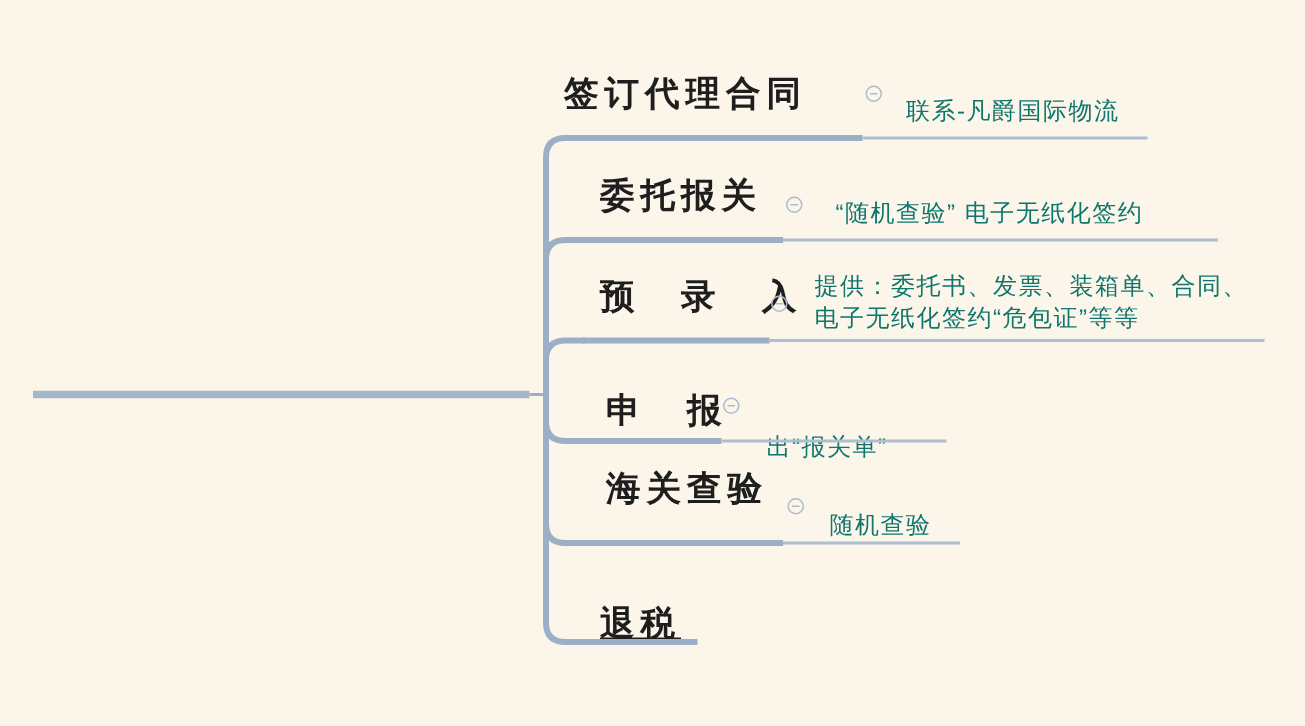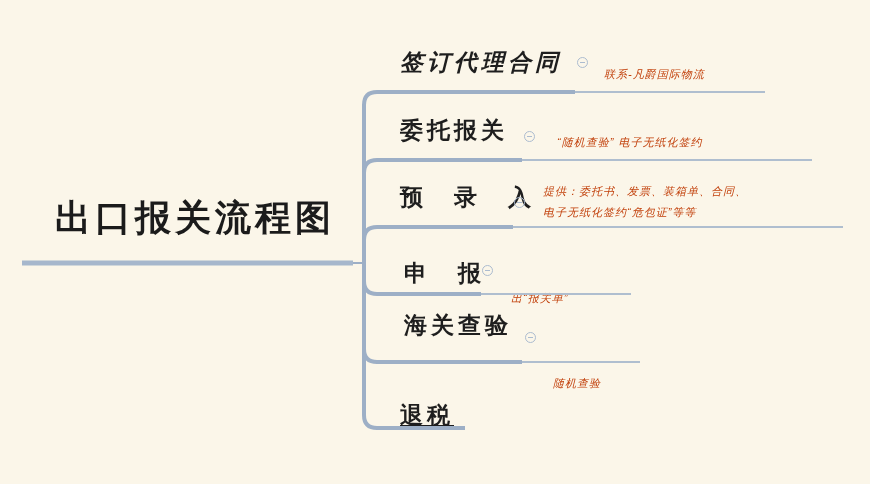--- a/index.html
+++ b/index.html
@@ -12,22 +12,22 @@
   .root-title{
     position:absolute;left:55px;top:194px;
     font-size:36px;font-weight:bold;letter-spacing:4px;color:#1b1b1b;
     white-space:nowrap;
   }
   .branch-label{
     position:absolute;font-size:23px;font-weight:bold;letter-spacing:4px;
     color:#1e1e1e;white-space:nowrap;
   }
   .child-note{
-    position:absolute;font-size:11px;letter-spacing:1px;color:#c2410c;
-    line-height:21px;white-space:pre-line;font-style:italic;
+    position:absolute;font-size:16px;letter-spacing:1px;color:#0f766e;
+    line-height:21px;white-space:pre-line;
   }
   .thick-line{position:absolute;height:4px;background:#9DAFC6;}
   .thin-line{position:absolute;height:2px;background:#AFBECF;}
   .collapse-icon{
     position:absolute;width:11px;height:11px;border:1px solid #ACBCD0;
     border-radius:50%;box-sizing:border-box;display:flex;align-items:center;justify-content:center;
     background:transparent;cursor:pointer;
   }
   .collapse-icon .minus-bar{width:5px;height:1.5px;background:#ACBCD0;}
 </style>
@@ -43,24 +43,23 @@
     <line x1="353" y1="263" x2="364" y2="263" stroke="#9DAFC6" stroke-width="2"></line>
 
     <path d="M 364 263 V 105 Q 364 92 377 92 H 390" fill="none" stroke="#9DAFC6" stroke-width="4"></path>
     <path d="M 364 263 V 173 Q 364 160 377 160 H 390" fill="none" stroke="#9DAFC6" stroke-width="4"></path>
     <path d="M 364 263 V 240 Q 364 227 377 227 H 390" fill="none" stroke="#9DAFC6" stroke-width="4"></path>
     <path d="M 364 263 V 281 Q 364 294 377 294 H 390" fill="none" stroke="#9DAFC6" stroke-width="4"></path>
     <path d="M 364 263 V 349 Q 364 362 377 362 H 390" fill="none" stroke="#9DAFC6" stroke-width="4"></path>
     <path d="M 364 263 V 415 Q 364 428 377 428 H 390" fill="none" stroke="#9DAFC6" stroke-width="4"></path>
   </svg>
 
-  <div class="root-title">出口报关流程图</div>
 
   <div>
-    <div class="branch-label" style="left:400px;top:47px;font-style:italic;">签订代理合同</div>
+    <div class="branch-label" style="left:376px;top:47px;">签订代理合同</div>
     <div class="collapse-icon" style="left:577px;top:57px;">
         <div class="minus-bar"></div>
       </div>
     <div class="child-note" style="left:604px;top:64px;">联系-凡爵国际物流</div>
     <div class="thick-line" style="left:388px;top:90px;width:187px;"></div>
     <div class="thin-line" style="left:575px;top:91px;width:190px;"></div>
   </div>
 
   <div>
     <div class="branch-label" style="left:400px;top:115px;">委托报关</div>
@@ -91,21 +90,21 @@
     <div class="child-note" style="left:511px;top:288px;">出“报关单”</div>
     <div class="thick-line" style="left:388px;top:292px;width:93px;"></div>
     <div class="thin-line" style="left:481px;top:293px;width:150px;"></div>
   </div>
 
   <div>
     <div class="branch-label" style="left:404px;top:310px;">海关查验</div>
     <div class="collapse-icon" style="left:525px;top:332px;">
         <div class="minus-bar"></div>
       </div>
-    <div class="child-note" style="left:553px;top:340px;margin-top:33px;">随机查验</div>
+    <div class="child-note" style="left:553px;top:340px;">随机查验</div>
     <div class="thick-line" style="left:388px;top:360px;width:134px;"></div>
     <div class="thin-line" style="left:522px;top:361px;width:118px;"></div>
   </div>
 
   <div>
     <div class="branch-label" style="left:400px;top:400px;text-decoration:underline;">退税</div>
     <div class="thick-line" style="left:388px;top:426px;width:77px;"></div>
   </div>
 
 </div>

